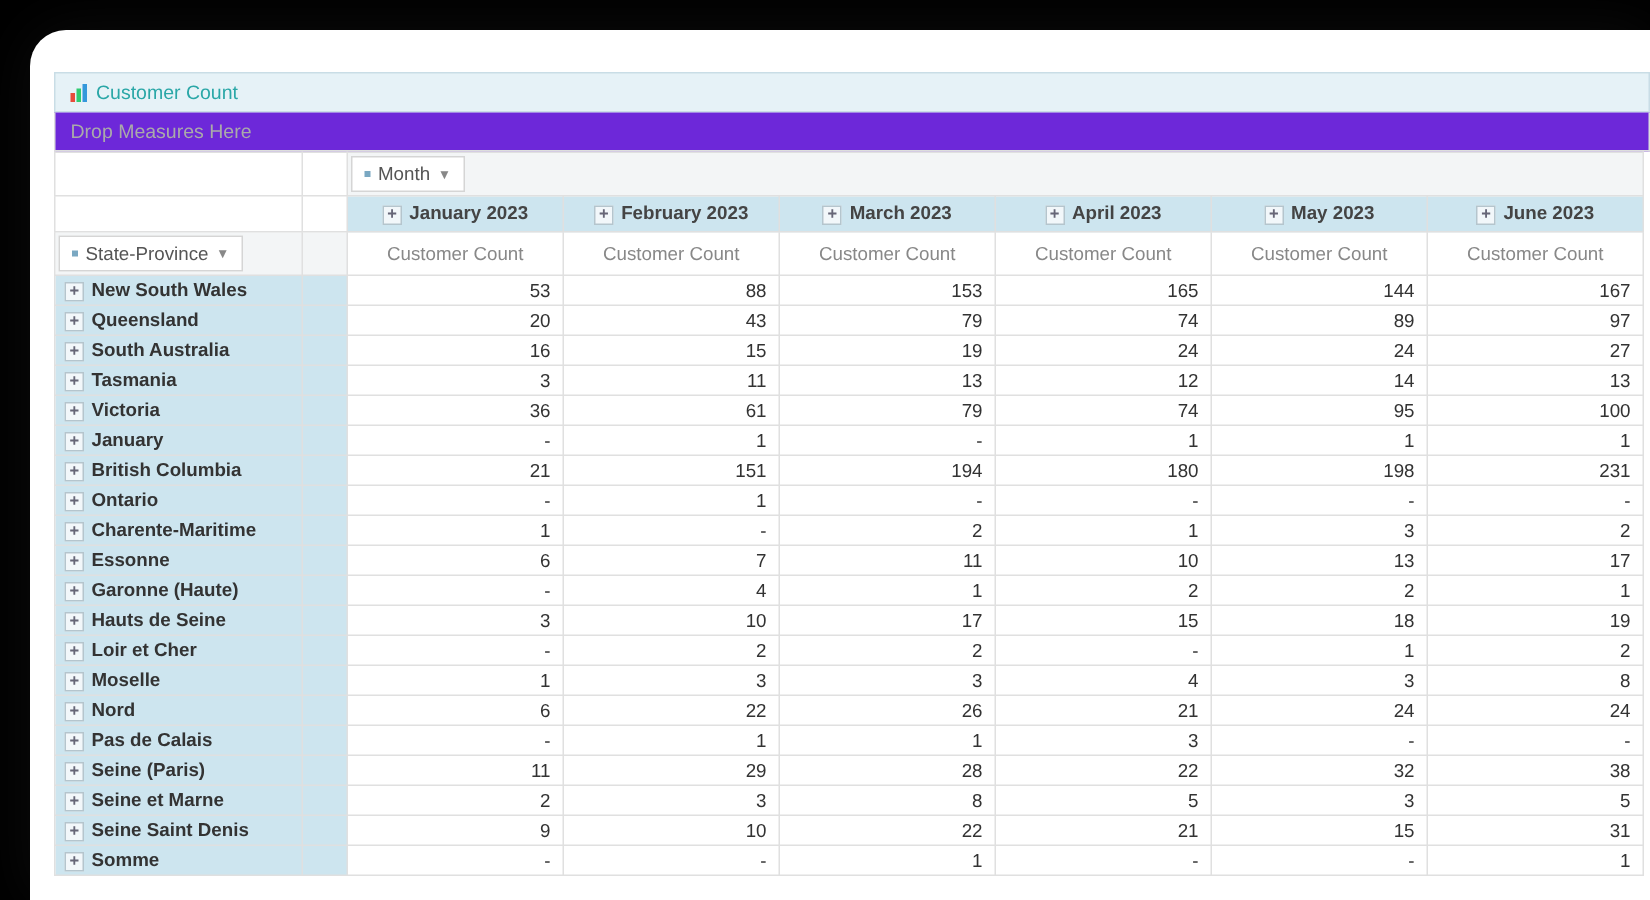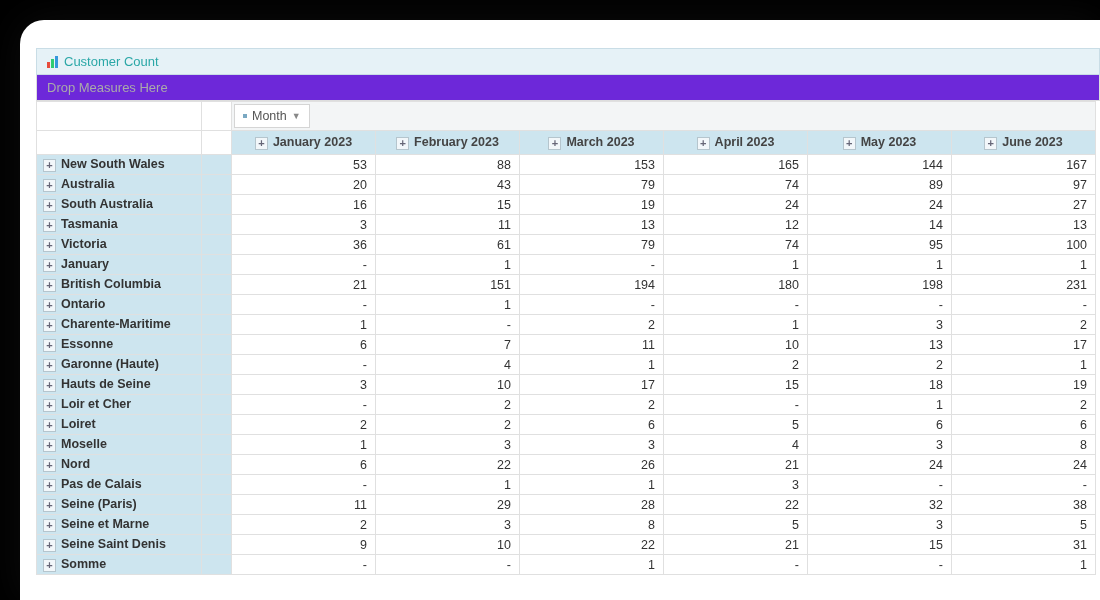--- a/index.html
+++ b/index.html
@@ -182,37 +182,53 @@
           <th class="col-header">
        <span class="expand">+</span><span>April 2023</span>
      </th>
           <th class="col-header">
        <span class="expand">+</span><span>May 2023</span>
      </th>
           <th class="col-header">
        <span class="expand">+</span><span>June 2023</span>
      </th>
         </tr>
+    <tr id="measure-sub-row">
+          <td class="row-field-cell">
+     <span class="field-pill">
+       <span class="pill-dot"></span>
+       <span>State-Province</span>
+       <span class="pill-arrow">▼</span>
+     </span>
+   </td>
+   <td class="row-field-cell"></td>
+          <td class="measure-sub">Customer Count</td>
+          <td class="measure-sub">Customer Count</td>
+          <td class="measure-sub">Customer Count</td>
+          <td class="measure-sub">Customer Count</td>
+          <td class="measure-sub">Customer Count</td>
+          <td class="measure-sub">Customer Count</td>
+        </tr>
     </tbody>
       <tbody id="data-body">
         <tr>
      <td class="row-header">
        <span class="expand">+</span><span>New South Wales</span>
      </td>
      <td class="row-header" style="background:#cde5ef"></td>
      <td class="data-cell">53</td>
           <td class="data-cell">88</td>
           <td class="data-cell">153</td>
           <td class="data-cell">165</td>
           <td class="data-cell">144</td>
           <td class="data-cell">167</td>
    </tr>
         <tr>
      <td class="row-header">
-       <span class="expand">+</span><span>Australia</span>
+       <span class="expand">+</span><span>Queensland</span>
      </td>
      <td class="row-header" style="background:#cde5ef"></td>
      <td class="data-cell">20</td>
           <td class="data-cell">43</td>
           <td class="data-cell">79</td>
           <td class="data-cell">74</td>
           <td class="data-cell">89</td>
           <td class="data-cell">97</td>
    </tr>
         <tr>
@@ -342,32 +358,20 @@
      <td class="row-header" style="background:#cde5ef"></td>
      <td class="data-cell">-</td>
           <td class="data-cell">2</td>
           <td class="data-cell">2</td>
           <td class="data-cell">-</td>
           <td class="data-cell">1</td>
           <td class="data-cell">2</td>
    </tr>
         <tr>
      <td class="row-header">
-       <span class="expand">+</span><span>Loiret</span>
-     </td>
-     <td class="row-header" style="background:#cde5ef"></td>
-     <td class="data-cell">2</td>
-          <td class="data-cell">2</td>
-          <td class="data-cell">6</td>
-          <td class="data-cell">5</td>
-          <td class="data-cell">6</td>
-          <td class="data-cell">6</td>
-   </tr>
-        <tr>
-     <td class="row-header">
        <span class="expand">+</span><span>Moselle</span>
      </td>
      <td class="row-header" style="background:#cde5ef"></td>
      <td class="data-cell">1</td>
           <td class="data-cell">3</td>
           <td class="data-cell">3</td>
           <td class="data-cell">4</td>
           <td class="data-cell">3</td>
           <td class="data-cell">8</td>
    </tr>

